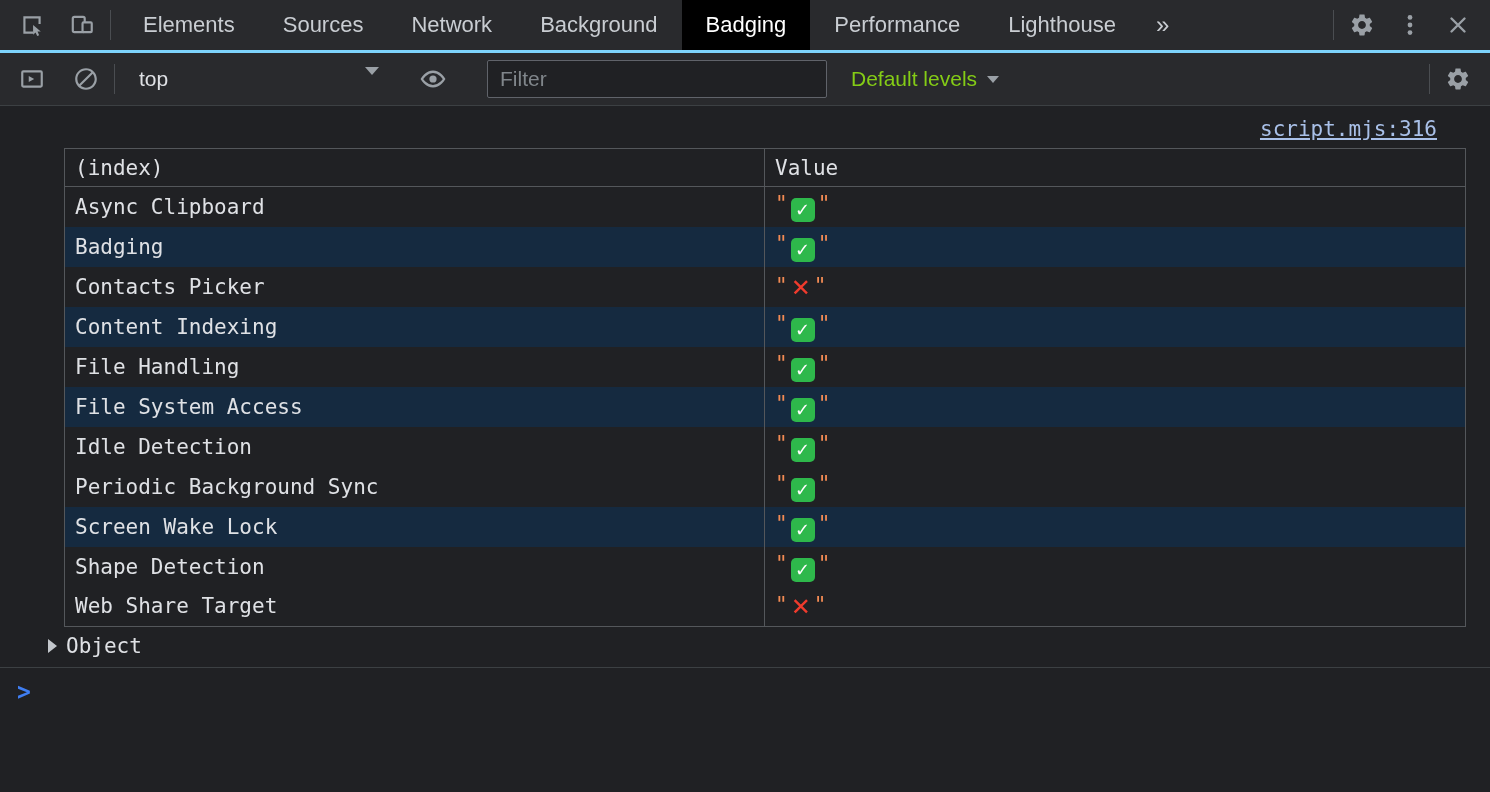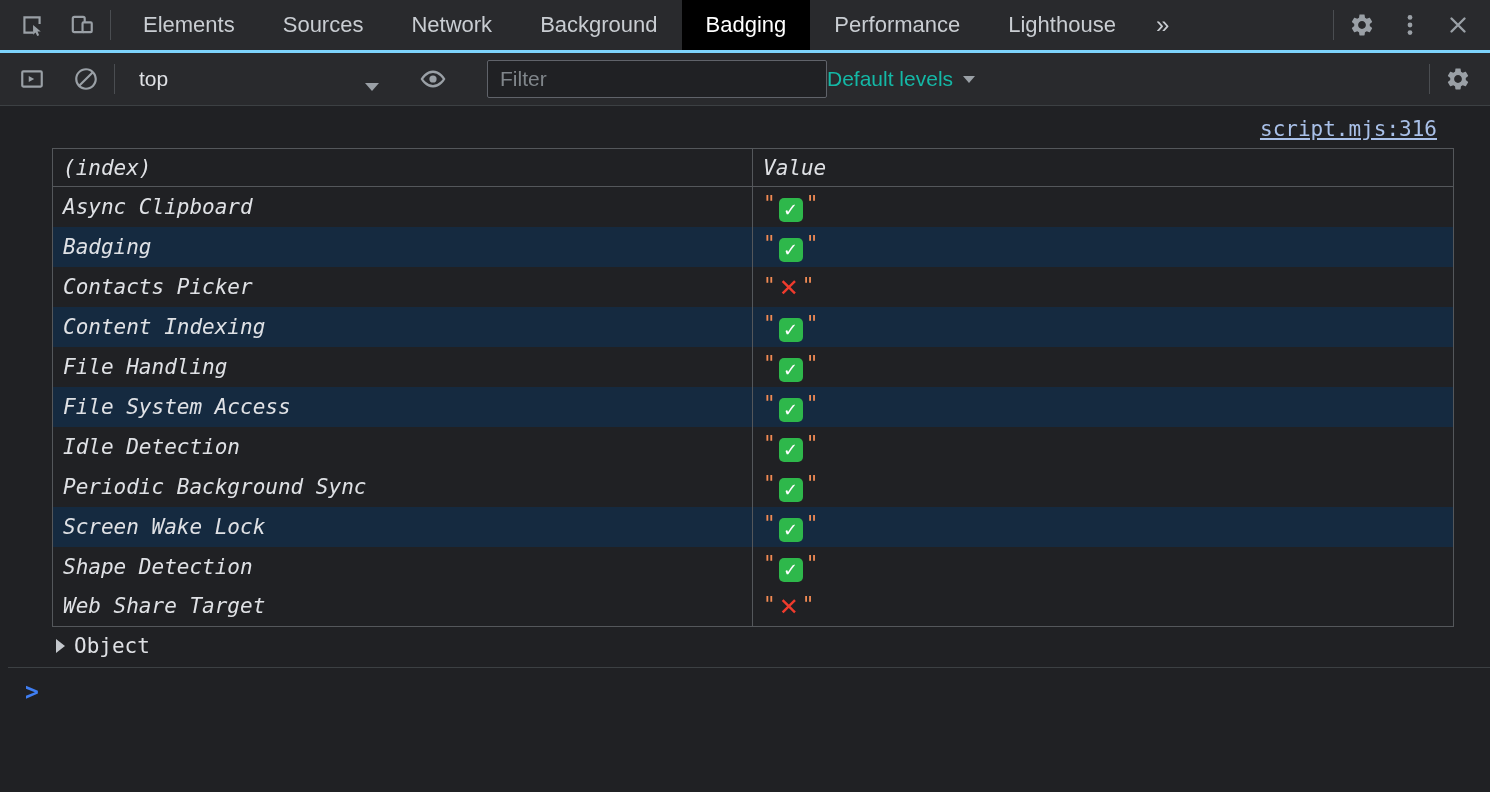--- a/index.html
+++ b/index.html
@@ -33,55 +33,54 @@
   .spacer { flex:1; }
 
   
   .ctoolbar {
     height:53px; background:#292a2d;
     display:flex; align-items:center;
     border-bottom:1px solid #3c4043;
     padding:0 12px;
   }
   .context-select {
-    display:flex; align-items:flex-end; justify-content:space-between;
+    display:flex; align-items:flex-start; justify-content:space-between;
     width:264px; padding:0 12px; margin-left:4px;
     font-size:21px; color:#dfe1e5; cursor:pointer;
   }
   .caret-down {
     width:0; height:0;
     border-left:7px solid transparent; border-right:7px solid transparent;
     border-top:8px solid #9aa0a6;
   }
   .eye-wrap { margin-left:22px; }
   .filter-input {
     width:340px; height:38px; margin-left:34px;
     background:#202124; border:1px solid #60636a; border-radius:2px;
     color:#dfe1e5; font-size:21px; padding:16px 12px;
     font-family:"Liberation Sans", sans-serif; outline:none;
   }
   .filter-input::placeholder { color:#80868b; }
   .levels-select {
-    display:flex; align-items:center; gap:10px; margin-left:0;
-    font-size:21px; color:#14b8a6; cursor:pointer; white-space:nowrap;
+    display:flex; align-items:center; gap:10px; margin-left:24px;
+    font-size:21px; color:#84cc16; cursor:pointer; white-space:nowrap;
   }
 
   
   .console-area {
     height:684px; background:#202124; position:relative;
     font-family:"DejaVu Sans Mono", "Liberation Mono", monospace;
-    padding-left:8px;
   }
   .source-row { display:flex; justify-content:flex-end; padding:10px 53px 6px 0; line-height:26px; }
   .source-link { font-size:21px; color:#a9c0e8; text-decoration:underline; cursor:pointer; }
 
   .feature-table {
-    margin-left:44px; width:1402px;
+    margin-left:64px; width:1402px;
     border-collapse:collapse; border:1px solid #54575b;
-    font-size:21px; table-layout:fixed;font-style:italic;
+    font-size:21px; table-layout:fixed;
   }
   .feature-table th {
     height:38px; text-align:left; font-weight:normal;
     padding:0 0 0 10px; color:#dfe1e5;
     border-bottom:1px solid #54575b;
   }
   .feature-table td { height:40px; padding:0 0 0 10px; color:#dfe1e5; white-space:nowrap; }
   .col-index { width:700px; }
   .col-value { border-left:1px solid #54575b; }
   .trow.alt { background:#152a40; }

